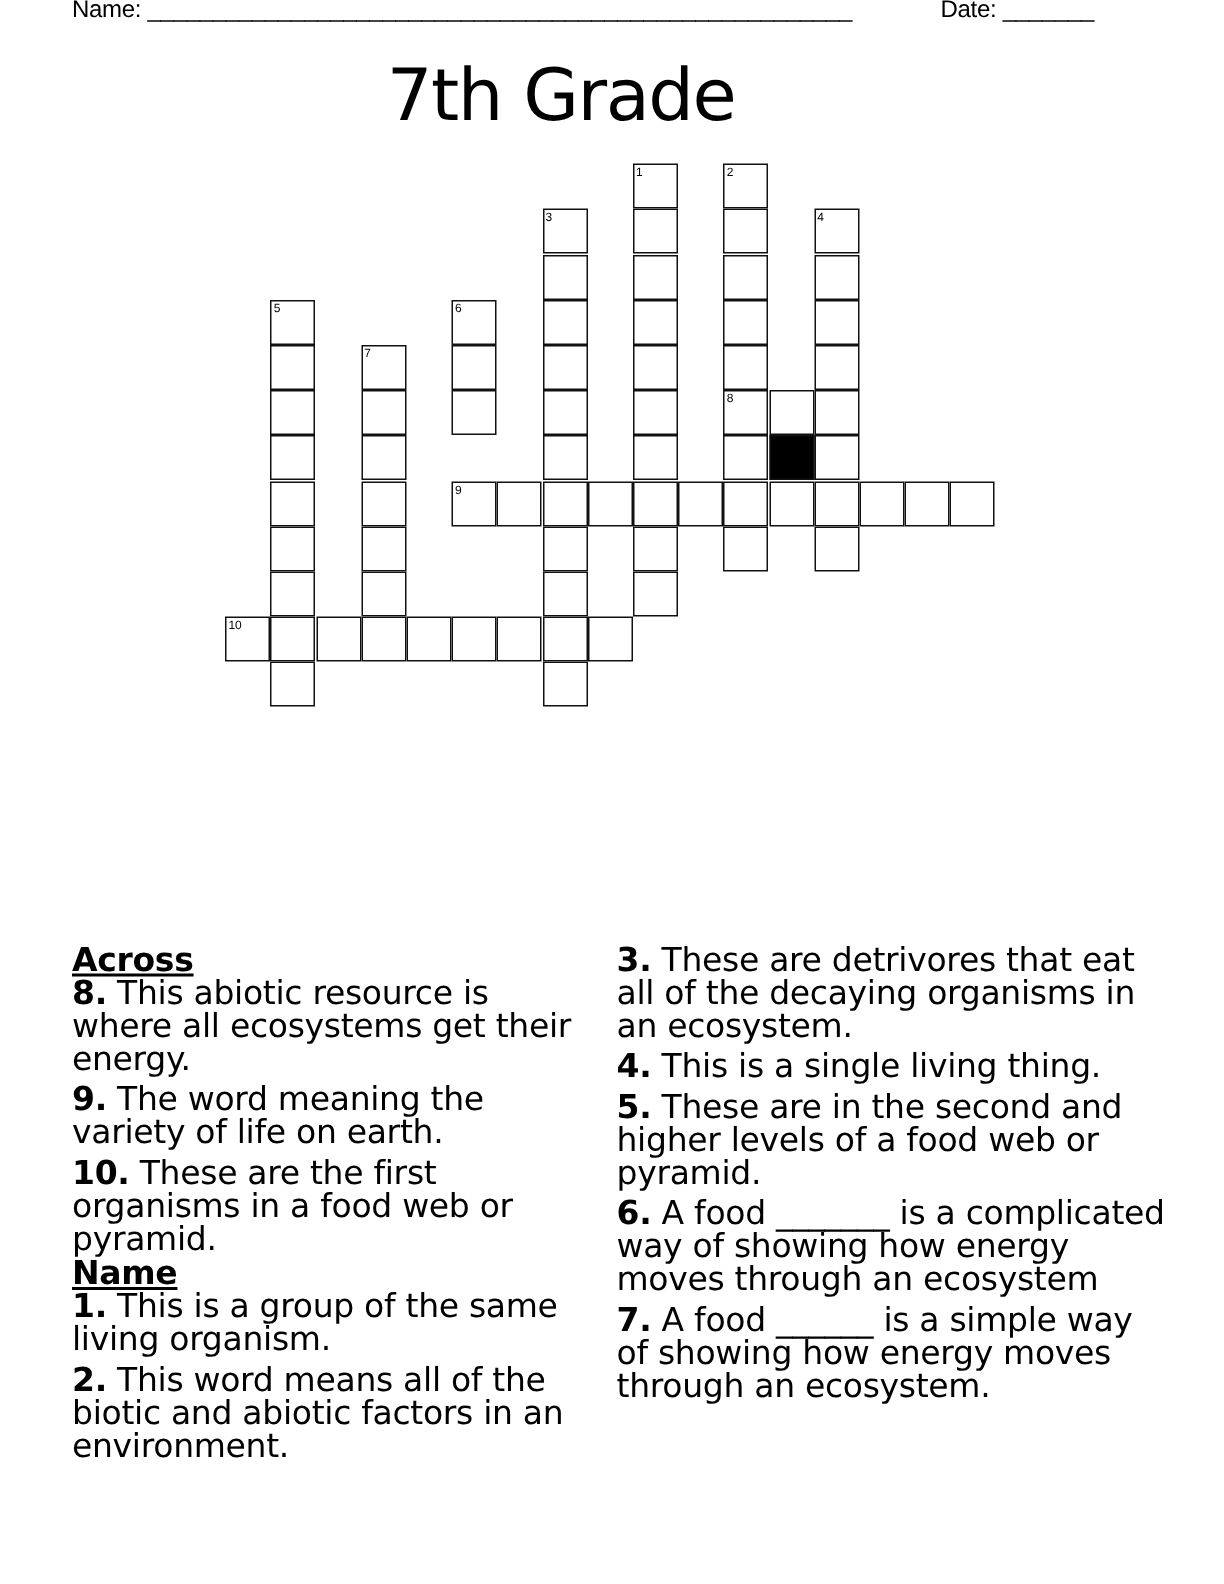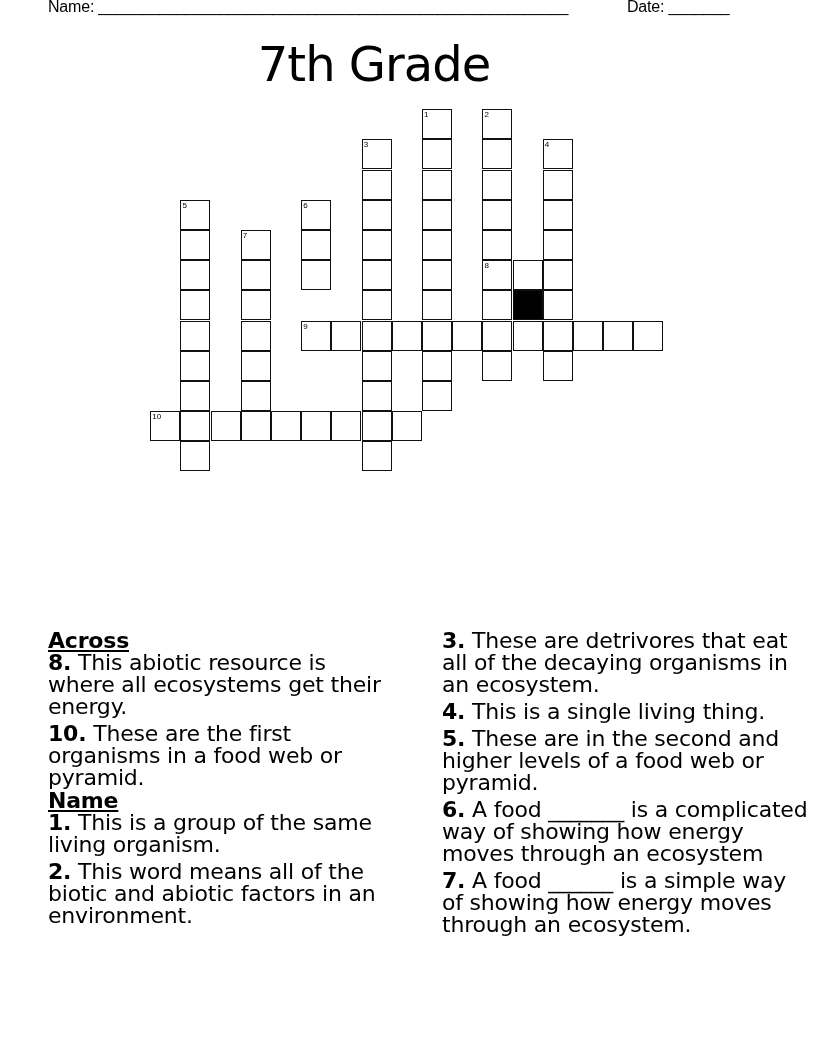--- a/index.html
+++ b/index.html
@@ -9,21 +9,21 @@
   #date-line { left:627px; }
   .title { position:absolute; top:34px; left:0; width:748px; text-align:center;
            font-family:"DejaVu Sans", sans-serif; font-size:48px; line-height:60px; letter-spacing:-1px; }
   #grid { position:absolute; left:151px; top:110px; }
   .cell { position:absolute; width:30px; height:30px; box-sizing:border-box;
           border:1.5px solid #111; background:#fff; margin-left:-0.75px; margin-top:-0.75px; }
   .cell.black { background:#000; }
   .num { position:absolute; left:1px; top:0px; font-family:"Liberation Sans", sans-serif; font-size:8px; line-height:9px; }
   .clues { position:absolute; font-family:"DejaVu Sans", sans-serif; font-size:22px; line-height:22px; letter-spacing:-0.2px; }
   #col-left { left:48px; top:630px; width:345px; }
-  #col-right { left:411px; top:630px; width:370px;margin-left:31px; }
+  #col-right { left:411px; top:630px; width:370px; }
   .sec { font-weight:bold; text-decoration:underline; margin-bottom:0; }
   .clue { margin-bottom:5px; }
   .clue b { font-weight:bold; }
 </style>
 </head>
 <body>
 
 <div class="hdr" id="name-line">Name: ______________________________________________________</div>
 <div class="hdr" id="date-line">Date: _______</div>
 
@@ -121,20 +121,21 @@
     <div class="cell" style="left: 120.8px; top: 302px;"></div>
     <div class="cell" style="left: 151px; top: 302px;"></div>
     <div class="cell" style="left: 181.2px; top: 302px;"></div>
     <div class="cell" style="left: 241.6px; top: 302px;"></div>
     <div class="cell black" style="left: 362.4px; top: 181.2px;"></div>
   </div>
 
 <div class="clues" id="col-left">
   <div class="sec">Across</div>
   <div class="clue"><b>8.</b> <span>This abiotic resource is where all ecosystems get their energy.</span></div>
+  <div class="clue"><b>9.</b> <span>The word meaning the variety of life on earth.</span></div>
   <div class="clue" style="margin-bottom:1px"><b>10.</b> <span>These are the first organisms in a food web or pyramid.</span></div>
   <div class="sec">Name</div>
   <div class="clue"><b>1.</b> <span>This is a group of the same living organism.</span></div>
   <div class="clue"><b>2.</b> <span>This word means all of the biotic and abiotic factors in an environment.</span></div>
 </div>
 
 <div class="clues" id="col-right">
   <div class="clue"><b>3.</b> <span>These are detrivores that eat all of the decaying organisms in an ecosystem.</span></div>
   <div class="clue"><b>4.</b> <span>This is a single living thing.</span></div>
   <div class="clue"><b>5.</b> <span>These are in the second and higher levels of a food web or pyramid.</span></div>

